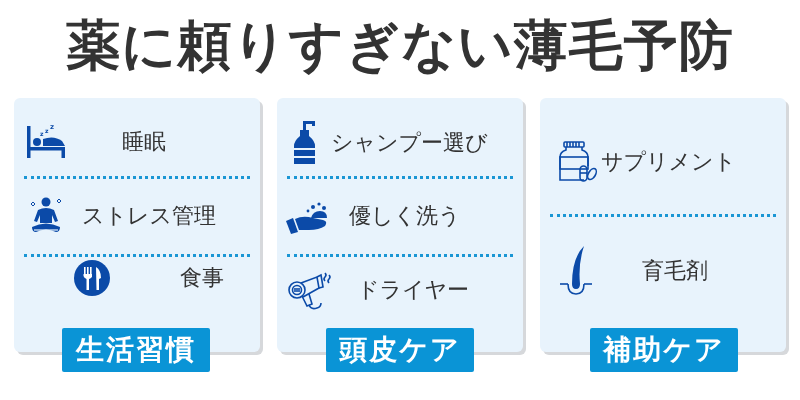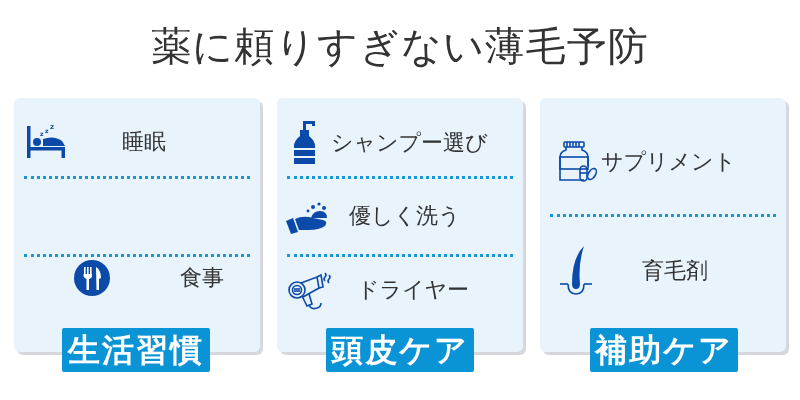--- a/index.html
+++ b/index.html
@@ -1,20 +1,20 @@
 <!DOCTYPE html>
 <html><head>
   <meta charset="utf-8">
   <style>
     * { box-sizing: border-box; margin: 0; padding: 0; }
     html, body { width: 800px; height: 400px; background: #ffffff; overflow: hidden; }
     body { position: relative; font-family: "DejaVu Sans", "Liberation Sans", sans-serif; color: #333333; }
     .title {
       position: absolute; left: 0; top: 20px; width: 800px; text-align: center;
-      font-size: 40px; font-weight: normal; color: #333333; letter-spacing: 1px; line-height: 52px;
+      font-size: 54px; font-weight: bold; color: #333333; letter-spacing: 1px; line-height: 52px;
     }
     .card {
       position: absolute; top: 98px; height: 254px; width: 246px;
       background: #e8f3fc; border-radius: 6px;
       box-shadow: 3px 3px 0 #d6d8db;
     }
     .row {
       position: absolute; left: 0; width: 100%; display: flex; align-items: center;
     }
     .row .icon { position: absolute; width: 44px; height: 44px; display: flex; align-items: center; justify-content: center; }
@@ -22,21 +22,21 @@
     .row .label {
       position: absolute; font-size: 22px; color: #333333; white-space: nowrap; line-height: 30px;
     }
     .sep {
       position: absolute; left: 10px; right: 10px; height: 0;
       border-top: 3px dotted #1a96d4;
     }
     .badge {
       position: absolute; top: 328px; height: 44px; width: 148px;
       background: #0a94d6; border-radius: 2px; color: #ffffff;
-      font-size: 32px; font-weight: bold; text-align: center; line-height: 44px; letter-spacing: 2px;
+      font-size: 28px; font-weight: bold; text-align: center; line-height: 44px; letter-spacing: 2px;
     }
   </style>
 </head>
 <body>
 
 <div class="title">薬に頼りすぎない薄毛予防</div>
 
 <div class="card" style="left:14px;">
   <div class="row" style="top:22px;height:44px;">
     <span class="icon" style="left:10px;">
@@ -47,20 +47,33 @@
         <rect x="3" y="27" width="38" height="3.5" fill="#0b4aa8"></rect>
         <rect x="37.5" y="27" width="3.5" height="11" fill="#0b4aa8"></rect>
         <text x="16" y="16" font-size="6" font-weight="bold" fill="#0b4aa8" font-family="DejaVu Sans, sans-serif">z</text>
         <text x="21" y="13" font-size="6" font-weight="bold" fill="#0b4aa8" font-family="DejaVu Sans, sans-serif">z</text>
         <text x="26" y="9" font-size="7" font-weight="bold" fill="#0b4aa8" font-family="DejaVu Sans, sans-serif">z</text>
       </svg>
     </span>
     <span class="label" style="left:108px;">睡眠</span>
   </div>
   <div class="sep" style="top:78px;"></div>
+  <div class="row" style="top:96px;height:44px;">
+    <span class="icon" style="left:10px;">
+      <svg viewBox="0 0 44 44">
+        <circle cx="22" cy="8" r="4.5" fill="#0b4aa8"></circle>
+        <path d="M14 16 Q22 12 30 16 L34 27 L31 28 L28 21 L28 29 L16 29 L16 21 L13 28 L10 27 Z" fill="#0b4aa8"></path>
+        <path d="M8 33 Q22 26 36 33 Q36 38 32 38 Q22 33 12 38 Q8 38 8 33 Z" fill="#0b4aa8"></path>
+        <path d="M10 36 L34 36" stroke="#e8f3fc" stroke-width="1.2"></path>
+        <path d="M7 10 l2 -2 l2 2 l-2 2 z" fill="none" stroke="#0b4aa8" stroke-width="1"></path>
+        <path d="M33 7 l2 -2 l2 2 l-2 2 z" fill="none" stroke="#0b4aa8" stroke-width="1"></path>
+      </svg>
+    </span>
+    <span class="label" style="left:68px;">ストレス管理</span>
+  </div>
   <div class="sep" style="top:156px;"></div>
   <div class="row" style="top:158px;height:44px;margin-left:48px;">
     <span class="icon" style="left:8px;">
       <svg viewBox="0 0 44 44">
         <circle cx="22" cy="22" r="18" fill="#0b4aa8"></circle>
         <rect x="14" y="11" width="1.6" height="8" fill="#ffffff"></rect>
         <rect x="17" y="11" width="1.6" height="8" fill="#ffffff"></rect>
         <rect x="20" y="11" width="1.6" height="8" fill="#ffffff"></rect>
         <path d="M13.5 18 L22 18 L22 21 Q20 23 19 23 L19 34 L16.5 34 L16.5 23 Q14 22 13.5 20 Z" fill="#ffffff"></path>
         <path d="M26 11 Q31 14 31 22 L29 23 L29 34 L26.5 34 Z" fill="#ffffff"></path>

